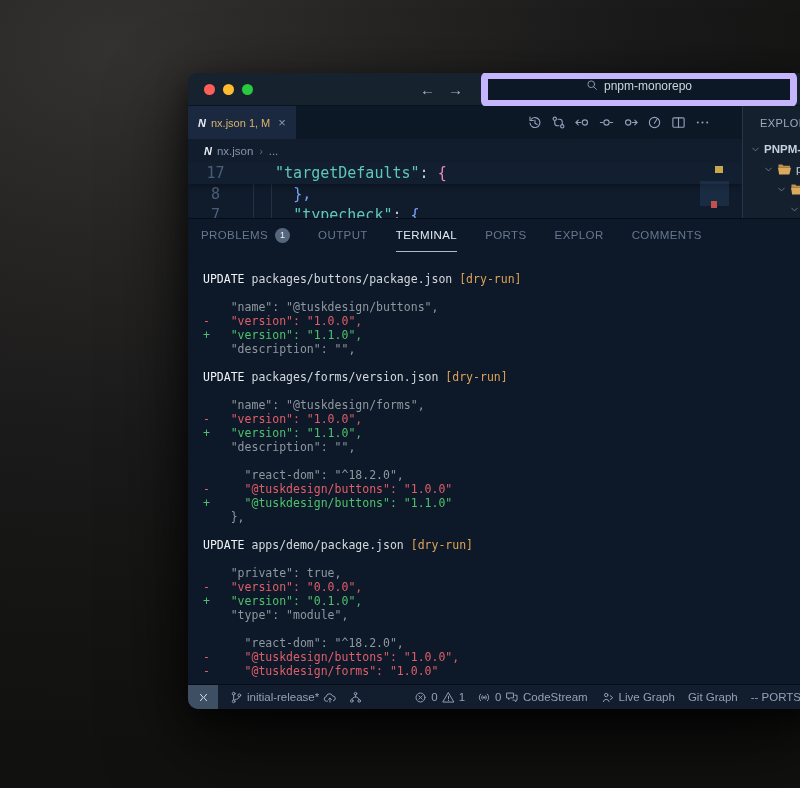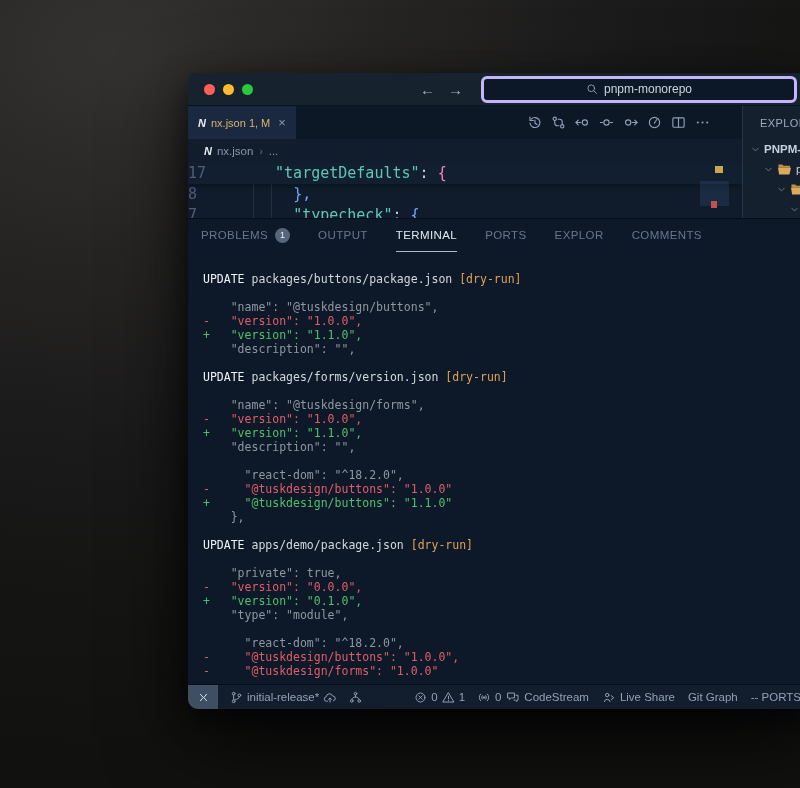--- a/index.html
+++ b/index.html
@@ -8,42 +8,42 @@
     font-family:"Liberation Sans",sans-serif;}
   .window{position:absolute;left:188px;top:73px;width:627px;height:636px;border-radius:10px;overflow:hidden;
     background:#101c2c;box-shadow:0 30px 80px rgba(0,0,0,.72),0 10px 28px rgba(0,0,0,.55);}
   
   .titlebar{height:33px;background:#17222f;display:flex;align-items:center;border-bottom:1px solid #0a1420;box-sizing:border-box;}
   .traffic{display:flex;gap:8px;padding-left:16px;width:70px;box-sizing:border-box;}
   .tl{width:11px;height:11px;border-radius:50%;}
   .tl.red{background:#ff5f57}.tl.yel{background:#febc2e}.tl.grn{background:#28c840}
   .navarrows{display:flex;gap:13px;margin-left:162px;color:#aab6c4;font-size:15px;line-height:1;}
   .navarrows span{cursor:default;}
-  .searchbox{margin-left:18px;margin-right:18px;flex:1;height:21px;border-radius:6px;background:#0d1826;border:3px solid #c4b5fd;
-    display:flex;align-items:center;justify-content:center;gap:6px;color:#ccd4de;font-size:12px;}
+  .searchbox{margin-left:18px;margin-right:18px;flex:1;height:21px;border-radius:6px;background:#0d1826;border:7px solid #c4b5fd;
+    display:flex;align-items:flex-start;justify-content:center;gap:6px;color:#ccd4de;font-size:12px;}
   .searchbox .icon{display:inline-flex;color:#94a2b4;}
   
   .upper{display:flex;height:112px;}
   .leftcol{flex:1;min-width:0;display:flex;flex-direction:column;}
   .tabstrip{height:33px;background:#0d1827;display:flex;align-items:stretch;}
   .tab{display:flex;align-items:center;gap:6px;background:#1a2940;padding:0 10px;max-width:120px;}
   .tab .lbl{color:#d9b36a;font-size:11px;white-space:nowrap;}
   .tab .close{color:#8b98ab;font-size:13px;margin-left:2px;}
   .nx-logo{font-weight:bold;font-style:italic;color:#e8ecf1;font-size:11px;letter-spacing:-1px;}
   .toolbaricons{margin-left:auto;display:flex;align-items:center;gap:9px;padding-right:32px;color:#8fa0b8;}
   .toolbaricons .icon{display:inline-flex;}
   .breadcrumb{height:24px;background:#111d2d;display:flex;align-items:center;gap:6px;padding-left:16px;
     color:#8795ab;font-size:11.5px;}
   .breadcrumb .sep{color:#5f6e84;font-size:10px;}
   
   .editor{position:relative;height:55px;background:#101c2c;overflow:hidden;
     font-family:"DejaVu Sans Mono",monospace;font-size:15px;}
   .erow{display:flex;height:21px;line-height:21px;white-space:pre;}
   .erow.sticky{background:#121f30;box-shadow:0 2px 5px rgba(0,0,0,.35);position:relative;z-index:2;}
-  .gutter{width:55px;text-align:left;padding-right:14px;color:#4c5e77;flex:none;box-sizing:content-box;}
+  .gutter{width:55px;text-align:center;padding-right:14px;color:#4c5e77;flex:none;box-sizing:content-box;}
   .code{color:#c8d3e8;}
   .tk-key{color:#5fc9b5}.tk-plain{color:#c8d3e8}.tk-brace-pink{color:#ef86c3}.tk-brace-blue{color:#7aa2f7}
   .iguide{position:absolute;top:21px;bottom:0;width:1px;background:rgba(140,170,210,.14);z-index:1;}
   .minimap{position:absolute;right:13px;top:0;width:29px;height:100%;z-index:3;}
   .mm-slider{position:absolute;left:0;right:0;top:18px;height:25px;background:rgba(90,140,200,.14);}
   .mm-yellow{position:absolute;left:15px;top:3px;width:8px;height:7px;background:#c8a84c;}
   .mm-red{position:absolute;left:11px;top:38px;width:6px;height:7px;background:#c44f4f;}
   
   .sidebar{width:73px;flex:none;background:#15202e;border-left:1px solid #243449;box-sizing:border-box;
     color:#c2cddb;overflow:hidden;}
@@ -375,21 +375,21 @@
             <span>CodeStream</span>
           </div>
           <div class="sitem">
             <span class="icon">
               <svg width="14" height="13" viewBox="0 0 16 16" fill="none" stroke="currentColor" stroke-width="1.2" stroke-linecap="round" stroke-linejoin="round">
                 <circle cx="5.8" cy="5" r="2.1"></circle>
                 <path d="M2.3 13a3.6 3.6 0 0 1 7 0"></path>
                 <path d="M10.8 5.8l3 2.4-3 2.4"></path>
               </svg>
             </span>
-            <span>Live Share</span>
+            <span>Live Graph</span>
           </div>
           <div class="sitem">
             <span>Git Graph</span>
           </div>
           <div class="sitem">
             <span>-- PORTS</span>
           </div>
         </div>
     </div>
 

